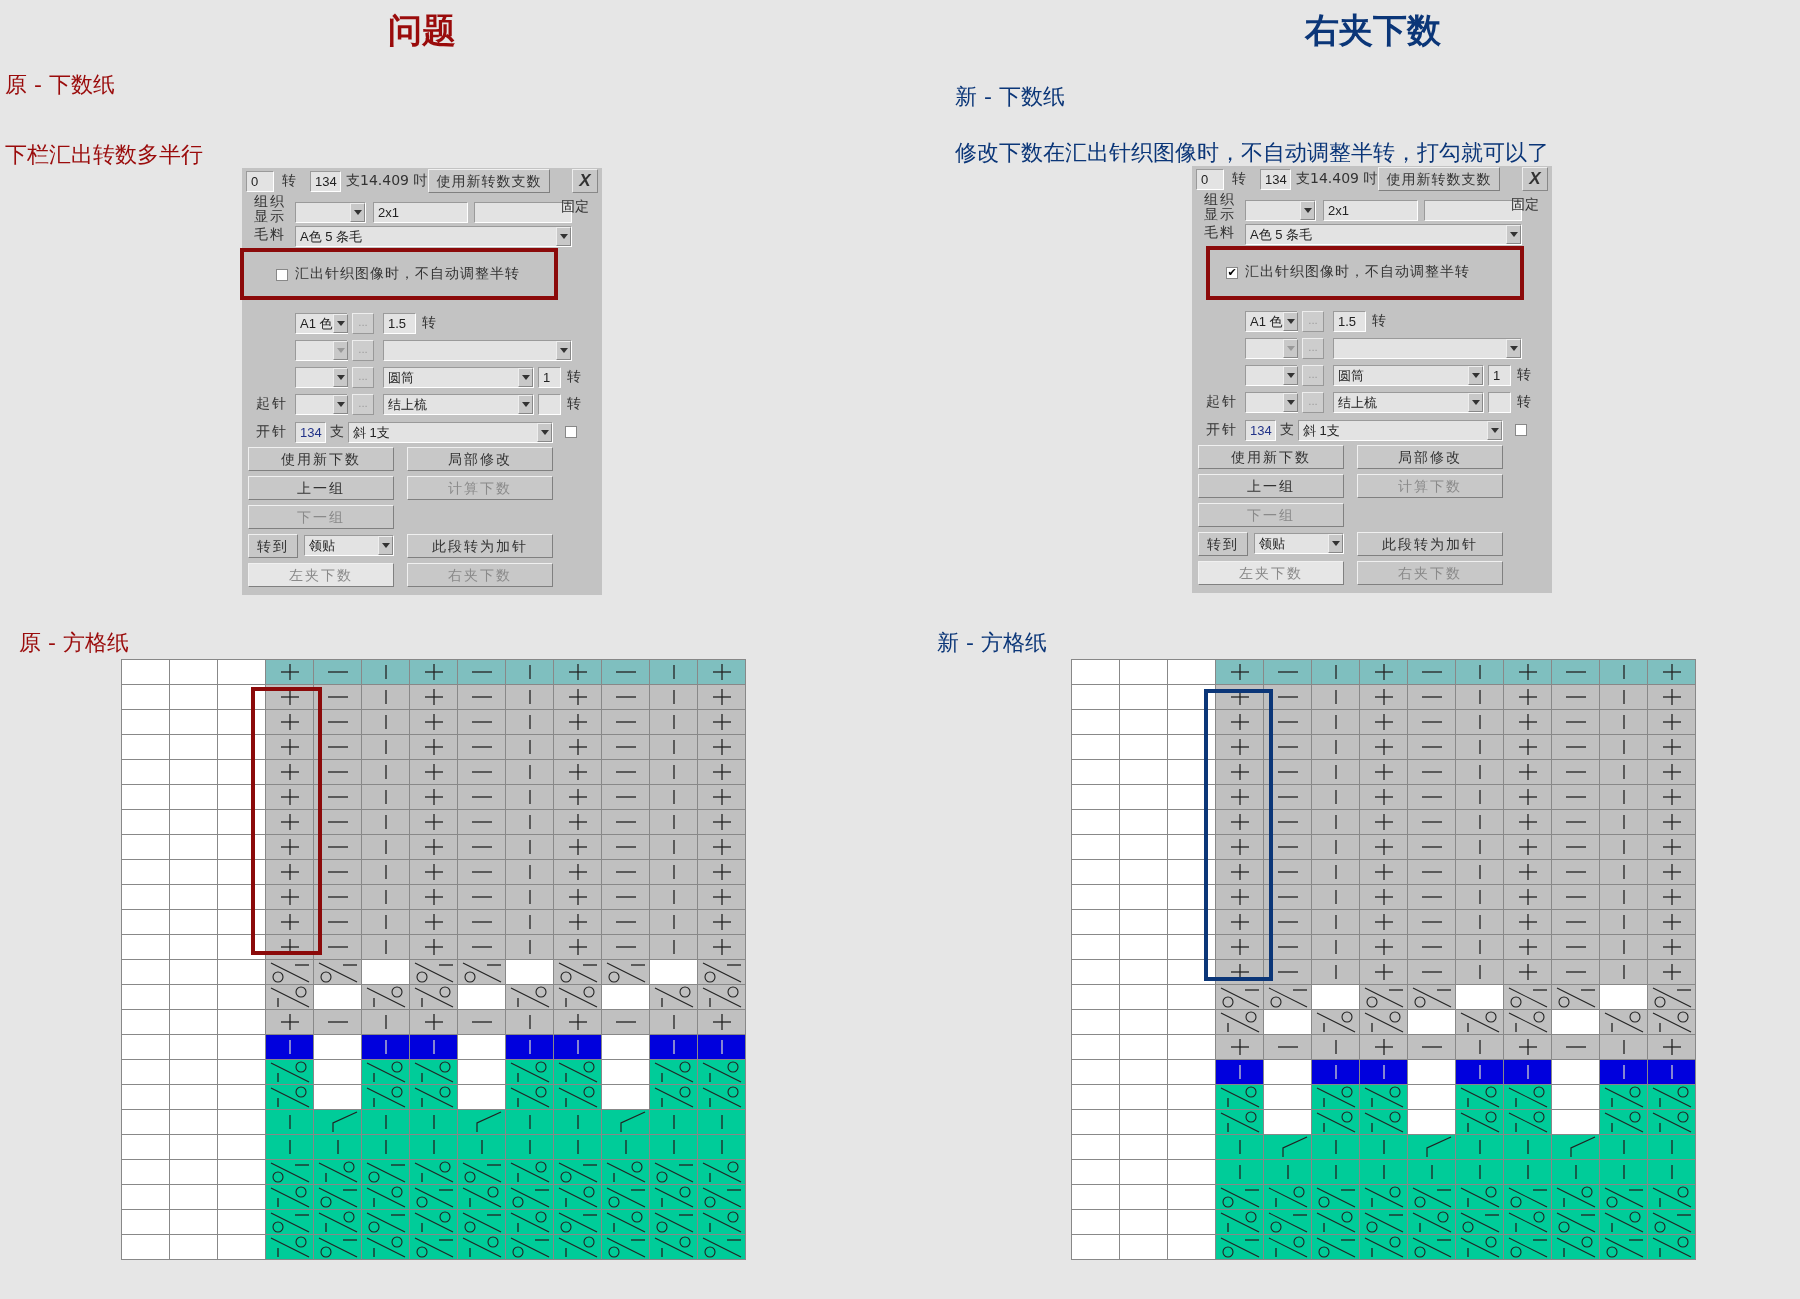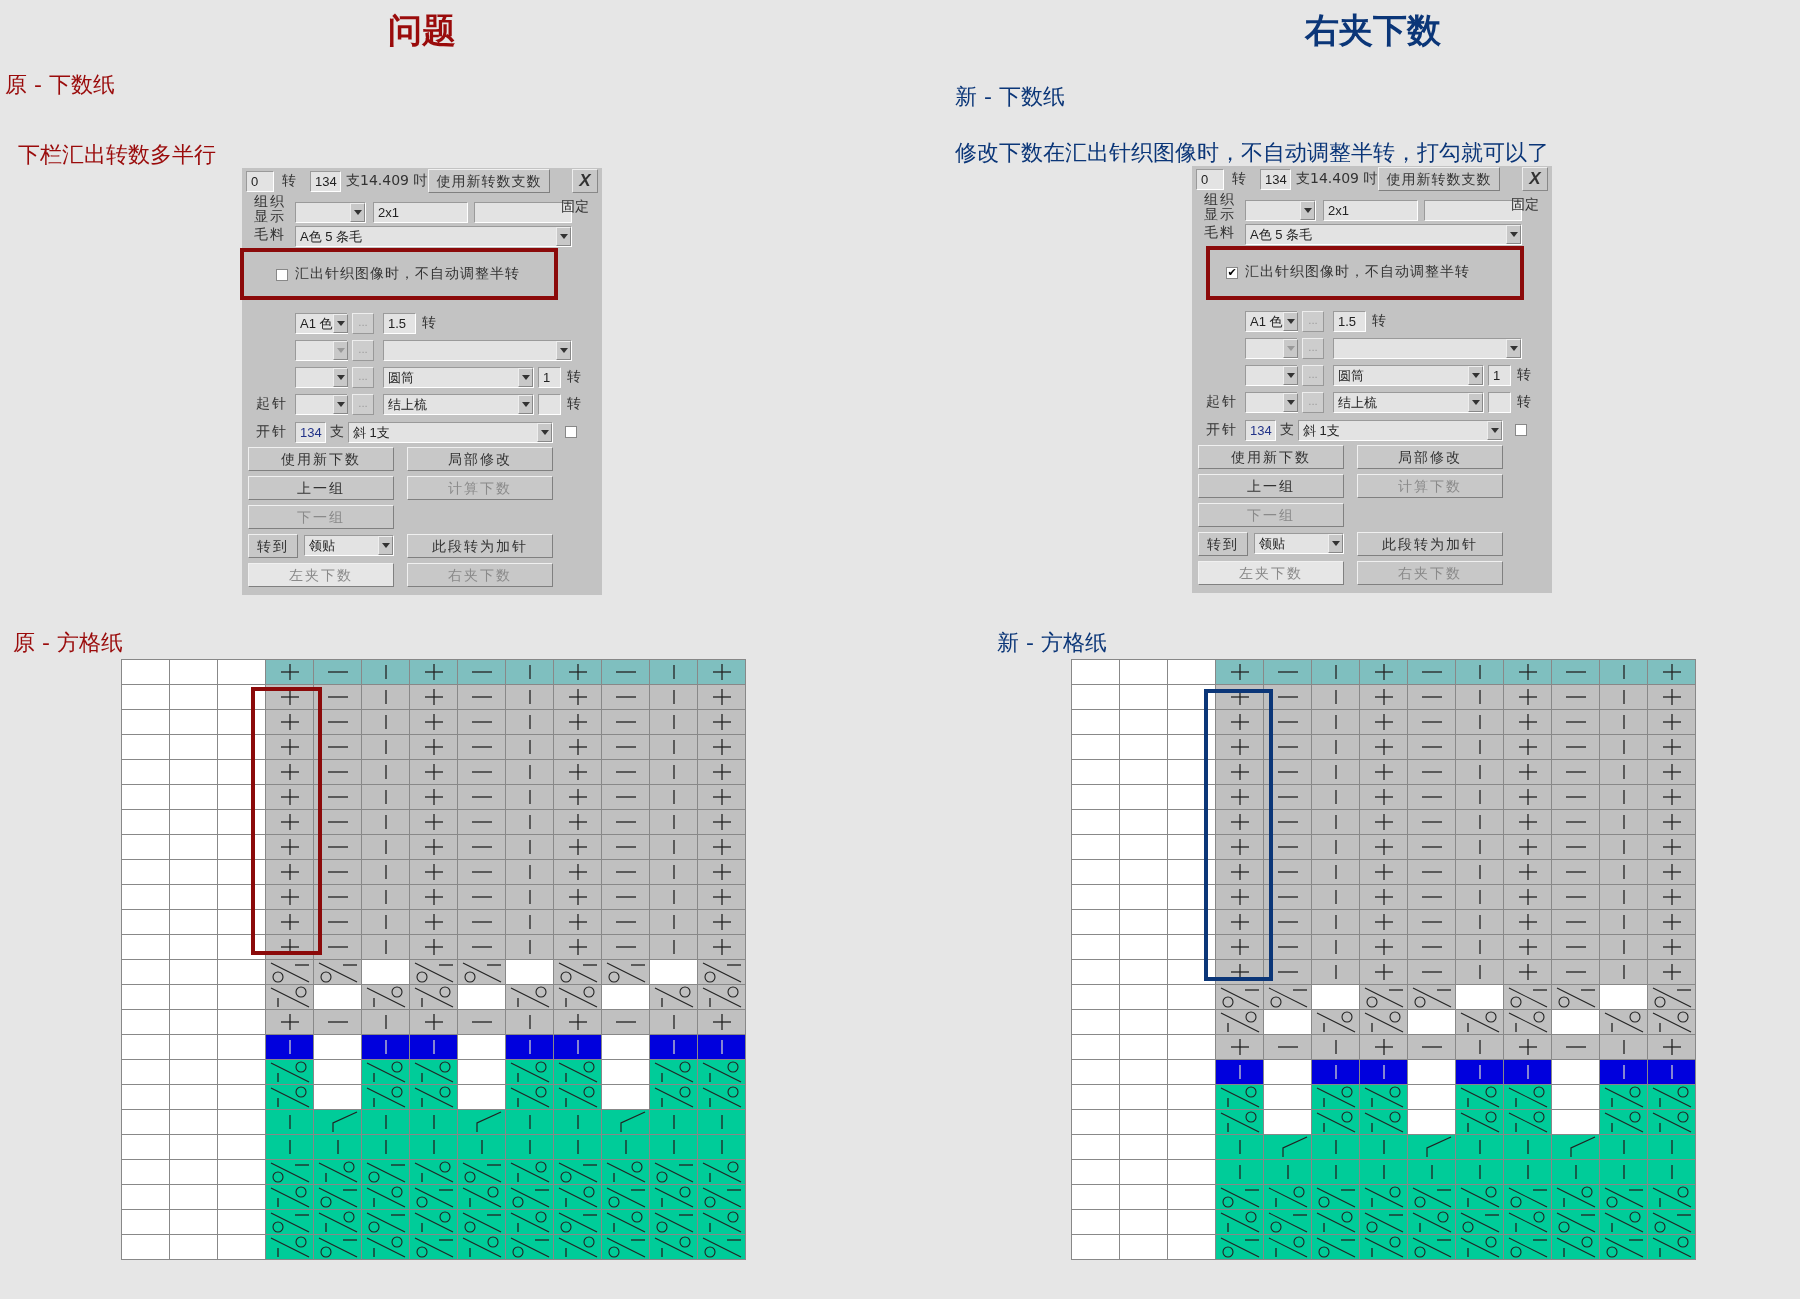--- a/index.html
+++ b/index.html
@@ -46,26 +46,26 @@
   .c-white { background: #ffffff; }
   .box { position:absolute; border:4px solid; }
 </style>
 </head>
 <body>
 
 <div class="heading left">问题</div>
 <div class="heading right">右夹下数</div>
 
 <div class="label red" style="left:5px;top:70px;">原 - 下数纸</div>
-<div class="label red" style="left:18px;top:140px;">下栏汇出转数多半行</div>
+<div class="label red" style="left:5px;top:140px;">下栏汇出转数多半行</div>
 <div class="label blue" style="left:955px;top:82px;">新 - 下数纸</div>
 <div class="label blue" style="left:955px;top:138px;">修改下数在汇出针织图像时，不自动调整半转，打勾就可以了</div>
 
-<div class="label red" style="left:13px;top:628px;">原 - 方格纸</div>
-<div class="label blue" style="left:997px;top:628px;">新 - 方格纸</div>
+<div class="label red" style="left:19px;top:628px;">原 - 方格纸</div>
+<div class="label blue" style="left:937px;top:628px;">新 - 方格纸</div>
 
 <div class="dialog" id="dlg-left" style="left:242px;top:168px;">
   <div class="tb" style="left:4px;top:3px;width:28px;">0</div>
   <div class="txt" style="left:40px;top:4px;">转</div>
   <div class="tb" style="left:68px;top:3px;width:31px;">134</div>
   <div class="txt" style="left:104px;top:4px;letter-spacing:0;">支14.409 吋</div>
   <div class="btn" style="left:186px;top:1px;width:122px;letter-spacing:1px;">使用新转数支数</div>
   <div class="close" style="left:330px;top:1px;">X</div>
 
   <div class="txt" style="left:12px;top:26px;line-height:15px;"><span>组织</span><br><span>显示</span></div>

